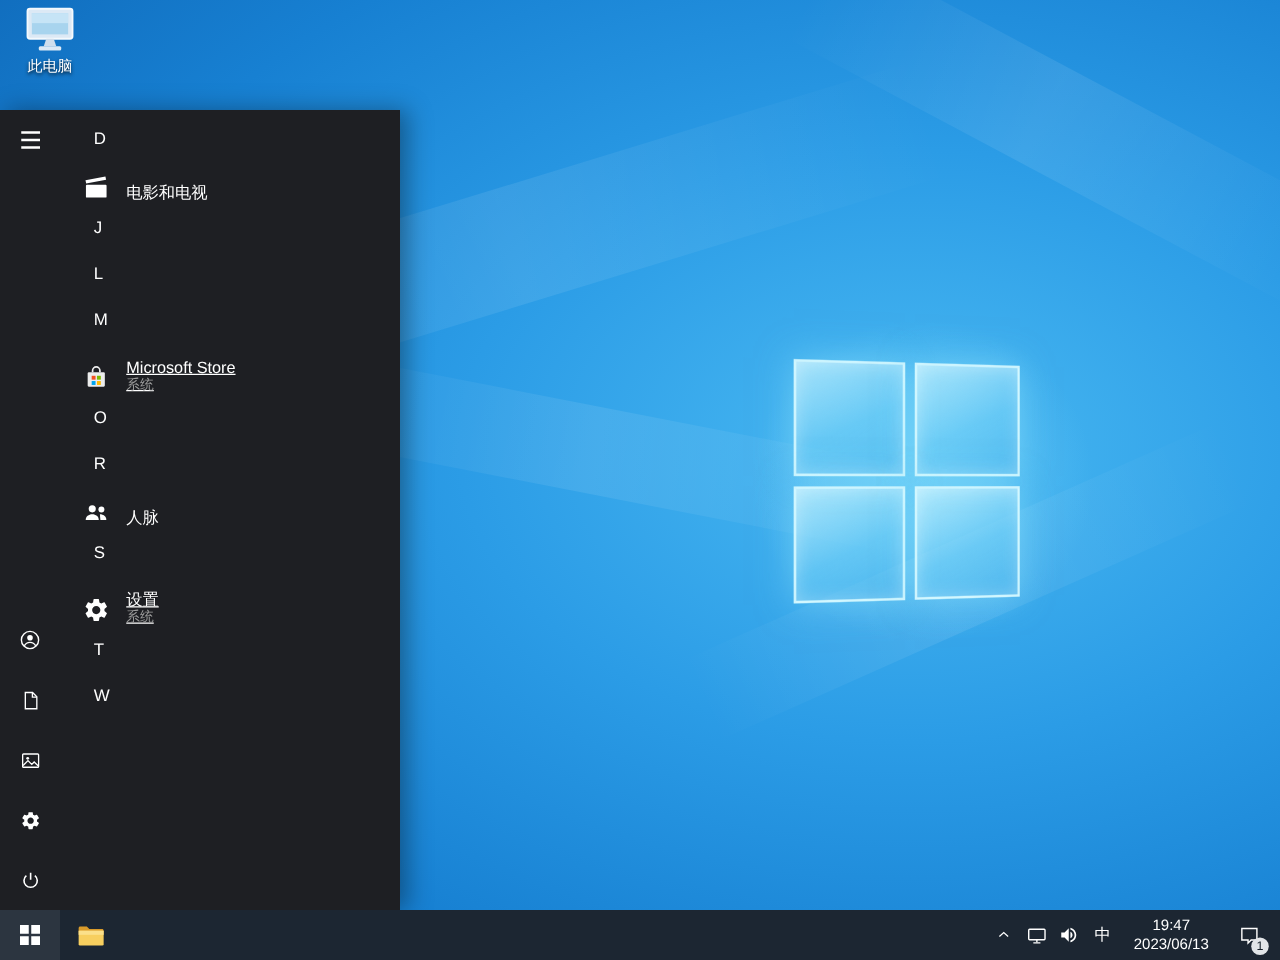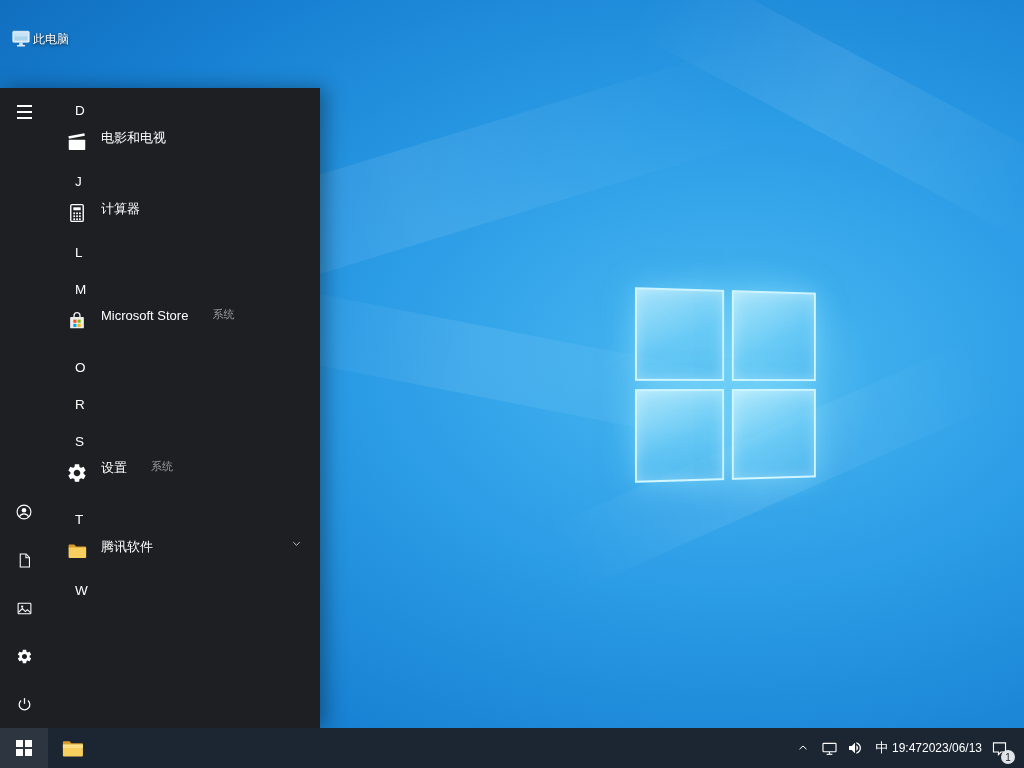--- a/index.html
+++ b/index.html
@@ -18,54 +18,54 @@
   .logo-glow { position: absolute; left: 548px; top: 205px; width: 380px; height: 360px;
     background: radial-gradient(closest-side, rgba(130,220,252,0.5), rgba(130,220,252,0) 72%); }
   .win-logo { position: absolute; left: 634px; top: 290px; width: 188px; height: 190px;
     display: grid; grid-template-columns: 1fr 1fr; grid-template-rows: 1fr 1fr; gap: 8px;
     transform: perspective(900px) rotateY(16deg); }
   .pane { background: linear-gradient(155deg, rgba(196,242,254,0.78), rgba(116,209,247,0.60) 55%, rgba(80,185,238,0.55));
     border: 2px solid rgba(214,248,255,0.92);
     box-shadow: 0 0 26px rgba(140,226,252,0.5), inset 0 0 14px rgba(255,255,255,0.3); }
 
   
-  .desktop-icon { position: absolute; left: 11px; top: 20px; width: 58px;
-    display: flex; flex-direction: row; align-items: center; gap: 2px; }
+  .desktop-icon { position: absolute; left: 11px; top: 5px; width: 58px;
+    display: flex; flex-direction: column; align-items: center; gap: 2px; }
   .di-label { color: #fff; font-size: 12px; text-shadow: 0 1px 3px rgba(0,0,0,0.85); white-space: nowrap; }
 
   
   .start-menu { position: absolute; left: 0; top: 88px; width: 320px; height: 640px;
     background: #1e1f23; color: #fff; display: flex; box-shadow: 6px 0 18px rgba(0,0,0,0.35); }
   .rail { width: 48px; flex-shrink: 0; display: flex; flex-direction: column; }
   .rail-btn { width: 48px; height: 48px; display: flex; align-items: center; justify-content: center; }
   .rail-spacer { flex: 1; }
   .hamburger { display: flex; flex-direction: column; gap: 4px; }
   .hamburger i { display: block; width: 15px; height: 1.7px; background: #fff; }
 
   .app-list { flex: 1; padding-top: 4px; overflow: hidden; }
   .section-letter { height: 37px; display: flex; align-items: center; padding-left: 27px; font-size: 13.5px; }
-  .app-row { height: 34px; display: flex; align-items: flex-start; padding: 0 10px 0 16px; gap: 11px; font-size: 13px; }
+  .app-row { height: 34px; display: flex; align-items: flex-end; padding: 0 10px 0 16px; gap: 11px; font-size: 13px; }
   .app-row.two-line { height: 41px; }
   .app-icon { width: 26px; height: 26px; display: flex; align-items: center; justify-content: center; flex-shrink: 0; }
-  .app-text { display: flex; flex-direction: row; line-height: 1.2; }
-  .app-sub { font-size: 11px; color: #9b9b9b; margin-left: 24px; }
+  .app-text { display: flex; flex-direction: column; line-height: 1.2; text-decoration: underline; }
+  .app-sub { font-size: 11px; color: #9b9b9b; }
   .row-chevron { margin-left: auto; padding-right: 8px; display: flex; }
 
   
   .taskbar { position: absolute; left: 0; bottom: 0; width: 1024px; height: 40px;
     background: #1c2632; color: #fff; display: flex; align-items: stretch; }
   .tb-btn { width: 48px; display: flex; align-items: center; justify-content: center; }
   .tb-btn.start-active { background: rgba(255,255,255,0.07); }
   .win-grid { display: grid; grid-template-columns: 7.5px 7.5px; grid-template-rows: 7.5px 7.5px; gap: 1.5px; }
   .win-grid i { background: #fff; }
   .tray { margin-left: auto; display: flex; align-items: stretch; padding-right: 4px; }
   .tray-btn { display: flex; align-items: center; justify-content: center; }
   .w26 { width: 26px; } .w28 { width: 28px; }
   .ime { font-size: 13px; }
-  .clock { width: 82px; flex-direction: row; justify-content: center; font-size: 12px; line-height: 15px; text-align: center; }
+  .clock { width: 82px; flex-direction: column; justify-content: center; font-size: 12px; line-height: 15px; text-align: center; }
   .action-center { width: 42px; position: relative; }
   .badge { position: absolute; right: 5px; bottom: 4px; min-width: 14px; height: 14px; border-radius: 7px;
     background: #e2e5e8; color: #16202a; font-size: 10px; display: flex; align-items: center; justify-content: center; padding: 0 3px; }
 </style>
 </head>
 <body>
 
 <div class="wallpaper">
   <div class="ray ray-a"></div>
   <div class="ray ray-b"></div>
@@ -142,38 +142,20 @@
       <span class="app-icon">
         <svg width="22" height="22" viewBox="0 0 24 24">
           <path d="M3.2 8.4 2.6 5.6 20 2.4l.6 2.8z" fill="#fff"></path>
           <rect x="3" y="9.6" width="18" height="11.2" rx="0.8" fill="#fff"></rect>
         </svg>
       </span>
       <span class="app-label">电影和电视</span>
     </div>
 
     <div class="section-letter">J</div>
-    <div class="app-row">
-      <span class="app-icon">
-        <svg width="22" height="22" viewBox="0 0 24 24">
-          <rect x="5.2" y="2.8" width="13.6" height="18.4" rx="1.4" fill="none" stroke="#fff" stroke-width="1.5"></rect>
-          <rect x="8" y="5.8" width="8" height="3.2" fill="#fff"></rect>
-          <rect x="8" y="11.4" width="1.9" height="1.9" fill="#fff"></rect>
-            <rect x="11.1" y="11.4" width="1.9" height="1.9" fill="#fff"></rect>
-            <rect x="14.2" y="11.4" width="1.9" height="1.9" fill="#fff"></rect>
-          <rect x="8" y="14.6" width="1.9" height="1.9" fill="#fff"></rect>
-            <rect x="11.1" y="14.6" width="1.9" height="1.9" fill="#fff"></rect>
-            <rect x="14.2" y="14.6" width="1.9" height="1.9" fill="#fff"></rect>
-          <rect x="8" y="17.8" width="1.9" height="1.9" fill="#fff"></rect>
-            <rect x="11.1" y="17.8" width="1.9" height="1.9" fill="#fff"></rect>
-            <rect x="14.2" y="17.8" width="1.9" height="1.9" fill="#fff"></rect>
-        </svg>
-      </span>
-      <span class="app-label">计算器</span>
-    </div>
 
     <div class="section-letter">L</div>
 
     <div class="section-letter">M</div>
     <div class="app-row two-line">
       <span class="app-icon">
         <svg width="22" height="22" viewBox="0 0 24 24">
           <path d="M8.8 7.5V6a3.2 3.2 0 0 1 6.4 0v1.5" fill="none" stroke="#ececec" stroke-width="1.5"></path>
           <rect x="4.5" y="7.5" width="15" height="12.5" rx="1" fill="#ececec"></rect>
           <rect x="8" y="10.5" width="3.4" height="3.4" fill="#f25022"></rect>
@@ -184,49 +166,46 @@
       </span>
       <span class="app-text">
         <span class="app-label">Microsoft Store</span>
         <span class="app-sub">系统</span>
       </span>
     </div>
 
     <div class="section-letter">O</div>
 
     <div class="section-letter">R</div>
+    <div class="app-row">
+      <span class="app-icon">
+        <svg width="22" height="22" viewBox="0 0 24 24">
+          <circle cx="8.5" cy="8.8" r="3.1" fill="#fff"></circle>
+          <path d="M2.8 18.5c0-3.1 2.6-5 5.7-5s5.7 1.9 5.7 5z" fill="#fff"></path>
+          <circle cx="16.5" cy="9.4" r="2.6" fill="#fff"></circle>
+          <path d="M15.2 13.6c2.9.1 5.6 1.7 5.6 4.9h-5.2z" fill="#fff"></path>
+        </svg>
+      </span>
+      <span class="app-label">人脉</span>
+    </div>
 
     <div class="section-letter">S</div>
     <div class="app-row two-line">
       <span class="app-icon">
         <svg width="22" height="22" viewBox="0 0 24 24">
           <path fill="#fff" d="M19.14 12.94c.04-.3.06-.61.06-.94 0-.32-.02-.64-.07-.94l2.03-1.58c.18-.14.23-.41.12-.61l-1.92-3.32c-.12-.22-.37-.29-.59-.22l-2.39.96c-.5-.38-1.03-.7-1.62-.94l-.36-2.54c-.04-.24-.24-.41-.48-.41h-3.84c-.24 0-.43.17-.47.41l-.36 2.54c-.59.24-1.13.57-1.62.94l-2.39-.96c-.22-.08-.47 0-.59.22L2.74 8.87c-.12.21-.08.47.12.61l2.03 1.58c-.05.3-.09.63-.09.94s.02.64.07.94l-2.03 1.58c-.18.14-.23.41-.12.61l1.92 3.32c.12.22.37.29.59.22l2.39-.96c.5.38 1.03.7 1.62.94l.36 2.54c.05.24.24.41.48.41h3.84c.24 0 .44-.17.47-.41l.36-2.54c.59-.24 1.13-.56 1.62-.94l2.39.96c.22.08.47 0 .59-.22l1.92-3.32c.12-.22.07-.47-.12-.61l-2.01-1.58zM12 15.6c-1.98 0-3.6-1.62-3.6-3.6s1.62-3.6 3.6-3.6 3.6 1.62 3.6 3.6-1.62 3.6-3.6 3.6z"></path>
         </svg>
       </span>
       <span class="app-text">
         <span class="app-label">设置</span>
         <span class="app-sub">系统</span>
       </span>
     </div>
 
     <div class="section-letter">T</div>
-    <div class="app-row">
-      <span class="app-icon">
-        <svg width="22" height="22" viewBox="0 0 24 24">
-          <path d="M2.8 6.2c0-.7.5-1.2 1.2-1.2h5.1l1.9 2h9.8c.7 0 1.2.5 1.2 1.2v1H2.8z" fill="#d99b2b"></path>
-          <rect x="2.8" y="8.2" width="19.2" height="11.4" rx="1" fill="#f7cf5f"></rect>
-        </svg>
-      </span>
-      <span class="app-label">腾讯软件</span>
-      <span class="row-chevron">
-        <svg width="11" height="11" viewBox="0 0 24 24">
-            <path d="M5 9l7 7 7-7" fill="none" stroke="#cfcfcf" stroke-width="2"></path>
-          </svg>
-      </span>
-    </div>
 
     <div class="section-letter">W</div>
 
   </div>
 </div>
 
 <div class="taskbar">
   <button class="tb-btn start-active">
     <span class="win-grid">
         <i></i>

